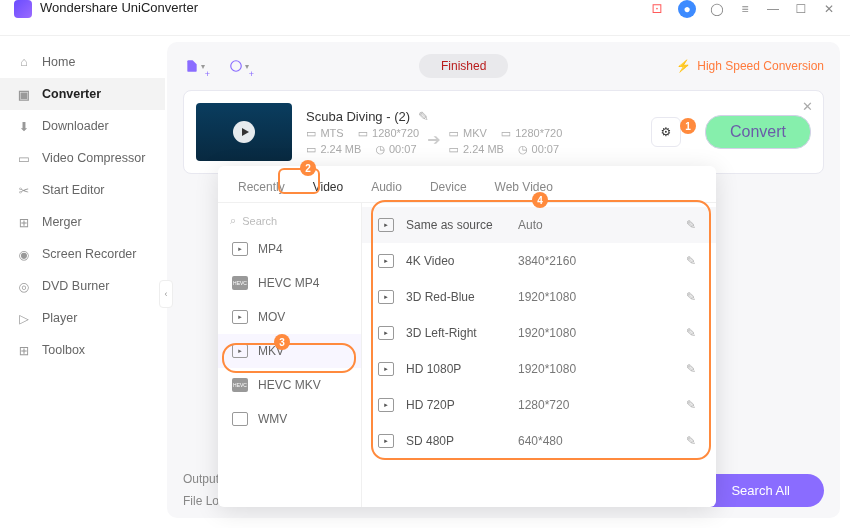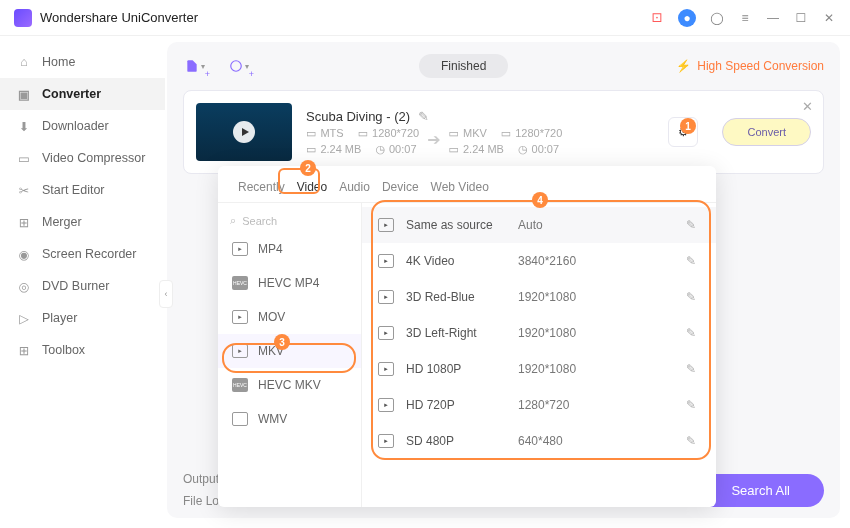--- a/index.html
+++ b/index.html
@@ -1,51 +1,51 @@
 <!DOCTYPE html>
 <html><head>
 <meta charset="utf-8">
 <style>
 *{margin:0;padding:0;box-sizing:border-box;font-family:-apple-system,BlinkMacSystemFont,"Segoe UI",Arial,sans-serif}
 body{width:850px;height:528px;background:#fff;overflow:hidden;font-size:12px;color:#333}
-.titlebar{height:36px;display:flex;align-items:center;padding:0 14px;border-bottom:1px solid #f0f0f0}
+.titlebar{height:36px;display:flex;align-items:flex-start;padding:0 14px;border-bottom:1px solid #f0f0f0}
 .logo{width:18px;height:18px;background:linear-gradient(135deg,#6a4cff,#9b6bff);border-radius:4px;margin-right:8px}
 .app-title{font-size:13px;font-weight:500;color:#222;flex:1}
 .tb-icons{display:flex;align-items:center;gap:14px}
 .tb-ic{width:14px;height:14px;display:flex;align-items:center;justify-content:center;color:#888;cursor:pointer}
 .main{display:flex;height:calc(100% - 36px)}
 .sidebar{width:165px;padding-top:10px}
 .side-item{display:flex;align-items:center;padding:8px 16px;gap:10px;cursor:pointer;color:#666;font-size:12.5px}
 .side-item.active{background:#f3f3f3;color:#222;font-weight:600}
 .side-ic{width:16px;height:16px;display:flex;align-items:center;justify-content:center;color:#999}
 .content{flex:1;background:#f7f7f9;border-radius:10px;margin:6px 10px 10px 2px;padding:12px 16px;position:relative}
 .toolbar{display:flex;align-items:center;gap:12px;margin-bottom:12px}
 .tool-btn{width:24px;height:24px;display:flex;align-items:center;justify-content:center;position:relative}
 .tool-plus{position:absolute;right:-3px;bottom:-1px;font-size:9px;color:#8a6cff}
 .chev{font-size:8px;color:#999;margin-left:2px}
 .segmented{display:flex;background:#e9e9ec;border-radius:14px;margin:0 auto}
-.seg{padding:5px 22px;font-size:12px;color:#404040;border-radius:14px;cursor:pointer}
+.seg{padding:5px 22px;font-size:12px;color:#b91c1c;border-radius:14px;cursor:pointer}
 .seg.active{background:#fff;color:#333}
 .hsconv{margin-left:auto;display:flex;align-items:center;gap:6px;color:#ff7b3d;font-size:12px}
 .card{background:#fff;border:1px solid #e8e8f0;border-radius:8px;padding:12px;position:relative}
 .card-close{position:absolute;top:8px;right:10px;color:#aaa;cursor:pointer;font-size:13px}
 .card-main{display:flex;align-items:center;gap:14px}
 .thumb{width:96px;height:58px;background:linear-gradient(180deg,#0a3d5f,#082940);border-radius:4px;display:flex;align-items:center;justify-content:center;position:relative}
 .play{width:22px;height:22px;background:rgba(255,255,255,.9);border-radius:50%;display:flex;align-items:center;justify-content:center}
 .play::after{content:"";border-left:7px solid #333;border-top:4px solid transparent;border-bottom:4px solid transparent;margin-left:2px}
 .fileinfo{flex:1}
 .fname{font-size:13px;font-weight:500;display:flex;align-items:center;gap:8px;margin-bottom:0}
 .meta-row{display:flex;gap:14px;color:#aaa;font-size:11px;margin-top:3px}
 .meta{display:flex;align-items:center;gap:4px}
 .arrow{color:#ccc;font-size:16px;margin:0 8px}
 .settings-btn{width:30px;height:30px;border:1px solid #e8e8f0;border-radius:6px;display:flex;align-items:center;justify-content:center;margin-right:10px;position:relative}
-.convert-btn{padding:7px 24px;border:1px solid #d4d0e8;border-radius:16px;background:#fef9c3;color:#6a5ca8;font-size:11px;cursor:pointer}
+.convert-btn{padding:7px 24px;border:1px solid #d4d0e8;border-radius:16px;background:#86efac;color:#6a5ca8;font-size:16px;cursor:pointer}
 .collapse-btn{position:absolute;left:-8px;top:50%;width:14px;height:28px;background:#fff;border:1px solid #eee;border-radius:4px;display:flex;align-items:center;justify-content:center;font-size:9px;color:#999}
 .popup{position:absolute;top:166px;left:218px;width:498px;background:#fff;border-radius:6px;box-shadow:0 4px 24px rgba(0,0,0,.12);z-index:10}
-.pop-tabs{display:flex;padding:8px 14px 0;gap:0;border-bottom:1px solid #f0f0f0;font-size:12px}
+.pop-tabs{display:flex;padding:8px 14px 0;gap:16px;border-bottom:1px solid #f0f0f0;font-size:12px}
 .pop-tab{padding:6px 6px 8px;color:#888;cursor:pointer;position:relative}
 .pop-tab.active{color:#333;font-weight:500}
 .pop-body{display:flex;height:304px}
 .fmt-col{width:144px;border-right:1px solid #f0f0f0;overflow-y:auto;padding:6px 0}
 .srch{display:flex;align-items:center;padding:5px 12px;color:#bbb;gap:6px;font-size:11px}
 .fmt{display:flex;align-items:flex-end;padding:10px 14px;gap:10px;color:#666;font-size:12px;cursor:pointer}
 .fmt.active{background:#f8f6ff}
 .fmt-ic{width:16px;height:14px;border:1.5px solid #999;border-radius:2px;display:flex;align-items:center;justify-content:center;font-size:7px}
 .res-col{flex:1;overflow-y:auto;padding:4px 0}
 .res{display:flex;align-items:flex-end;padding:11px 16px;gap:12px;font-size:12px;color:#555;cursor:pointer}

